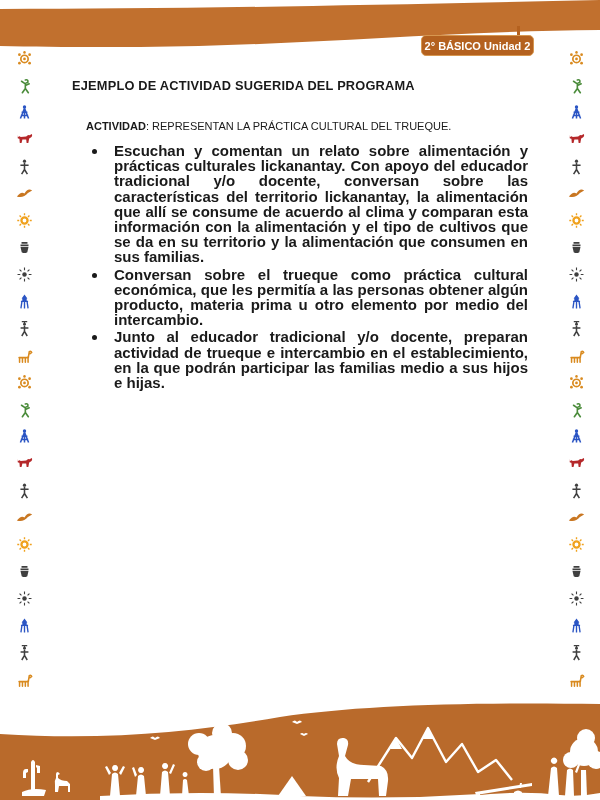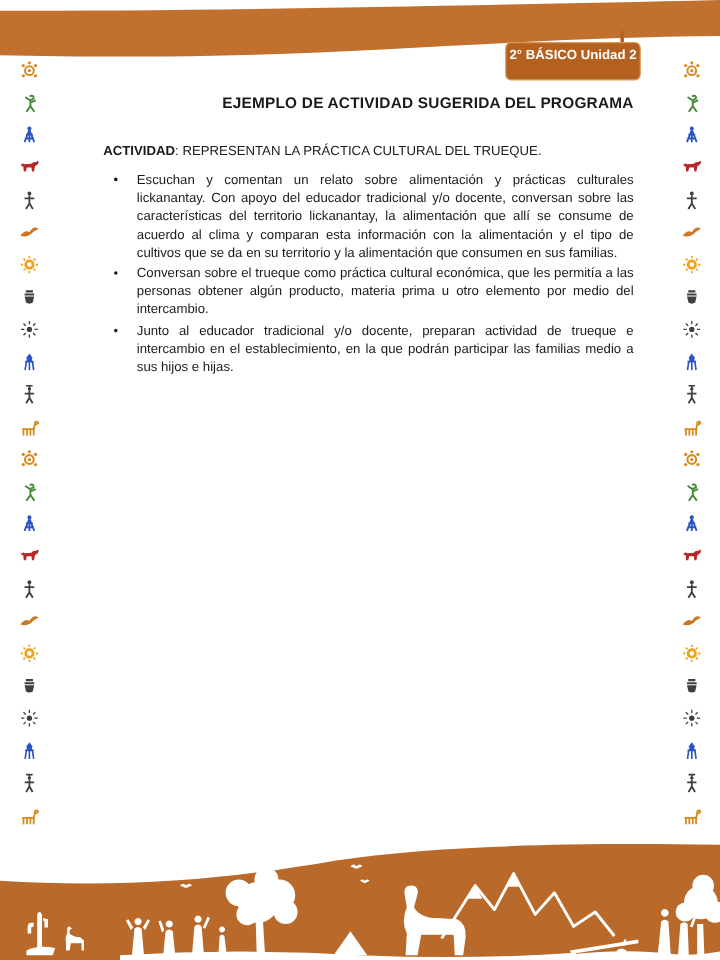--- a/index.html
+++ b/index.html
@@ -1,41 +1,41 @@
 <!DOCTYPE html>
 <html><head>
 <meta charset="utf-8">
 <style>
   html,body{margin:0;padding:0;background:#888;}
   .page{position:relative;width:600px;height:800px;margin:0 auto;background:#ffffff;
         font-family:"Liberation Sans",sans-serif;overflow:hidden;}
   
   .top-band{position:absolute;top:0;left:0;width:600px;height:60px;}
-  .unit-badge{position:absolute;top:35px;left:421px;width:113px;height:32px;
+  .unit-badge{position:absolute;top:35px;left:421px;width:113px;height:21px;
       background:#b4611f;border:1.5px solid #d79750;border-radius:5px;
       color:#ffffff;font-size:11px;font-weight:bold;line-height:20px;text-align:center;
       box-sizing:border-box;}
   .badge-stem{position:absolute;top:26px;left:517px;width:3px;height:10px;background:#b4611f;}
   
   .icon-col{position:absolute;top:50px;width:26px;display:flex;flex-direction:column;
       align-items:center;gap:10px;}
   .icon-col.left{left:11px;}
   .icon-col.right{right:11px;}
   .icon-col .pic{width:17px;height:17px;flex:0 0 auto;}
   .icon-col .pic svg{width:17px;height:17px;display:block;}
   
   .content{position:absolute;left:72px;top:78px;width:456px;color:#1a1a1a;}
-  .page-title{margin:0;font-size:12.8px;font-weight:bold;text-align:right;letter-spacing:.2px;}
+  .page-title{margin:0;font-size:12.8px;font-weight:bold;text-align:left;letter-spacing:.2px;}
   .eje-banner{margin-top:17px;height:30px;background:#2e74c4;color:#ffffff;
       font-size:11px;font-weight:bold;line-height:30px;padding-left:10px;box-sizing:border-box;}
   .activity-line{margin-top:27px;margin-left:14px;font-size:11px;}
   .activity-line .lbl{font-weight:bold;}
   .examples-label{margin-top:17px;font-size:11px;font-weight:bold;}
-  ul.examples{margin:11px 0 0 0;padding:0 0 0 36px;font-size:11px;line-height:15.2px;
-      text-align:justify;}
+  ul.examples{margin:11px 0 0 0;padding:0 0 0 36px;font-size:15px;line-height:15.2px;
+      text-align:justify;font-weight:bold;}
   ul.examples li{margin:0 0 2px 0;padding-left:6px;}
   
   .footer-art{position:absolute;left:0;bottom:0;width:600px;height:100px;}
 </style>
 </head>
 <body>
 
 <div class="page">
 
   <svg class="top-band" viewBox="0 0 600 60" preserveAspectRatio="none">

